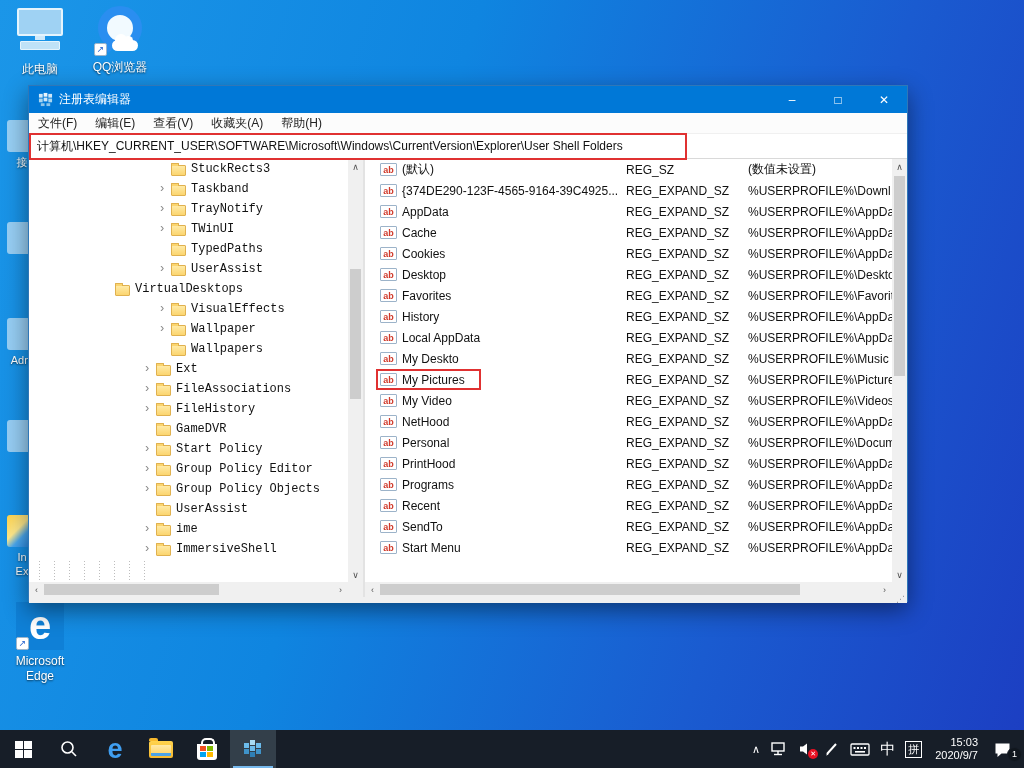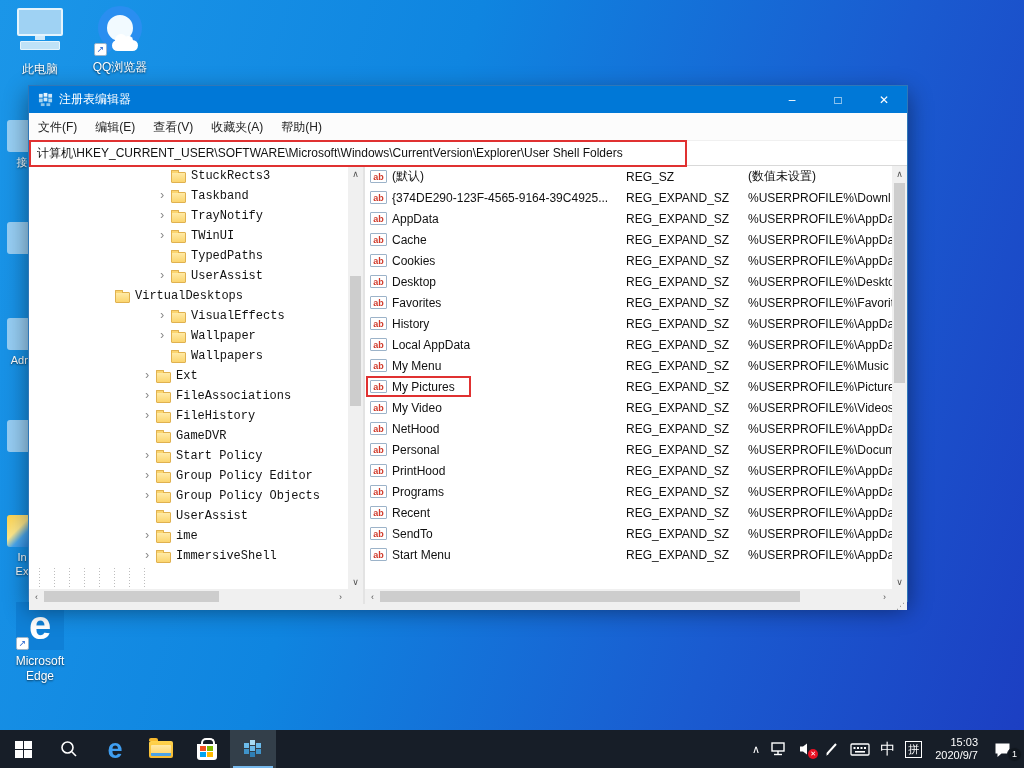--- a/index.html
+++ b/index.html
@@ -37,21 +37,21 @@
 
   
   .window { position:absolute; left:28px; top:85px; width:880px; height:517px; z-index:5;
     background:#fff; border:1px solid #2f77b8; box-shadow:0 8px 22px rgba(0,0,0,.45); }
   .titlebar { height:27px; background:#0078d7; display:flex; align-items:center; color:#fff; }
   .tb-icon { margin:0 6px 0 9px; width:15px; height:15px; }
   .tb-title { font-size:12px; flex:1; }
   .tb-btns { display:flex; height:27px; }
   .tb-btn { width:46px; height:27px; display:flex; align-items:center; justify-content:center;
     color:#fff; font-size:12px; background:transparent; border:0; cursor:default; }
-  .menubar { height:28px; background:#fcfcfc; display:flex; align-items:center; font-size:12px; color:#222;
+  .menubar { height:21px; background:#fcfcfc; display:flex; align-items:center; font-size:12px; color:#222;
     border-bottom:1px solid #f0f0f0; }
   .menu-item { padding:0 9px; line-height:20px; }
   .addresswrap { height:25px; position:relative; background:#fff; border-bottom:1px solid #d9d9d9; }
   .address { height:100%; font-size:12px; color:#111; line-height:24px; padding-left:8px; white-space:nowrap; overflow:hidden; }
   .annotate { position:absolute; border:2px solid #e03131; pointer-events:none; z-index:20; }
   .annot-address { left:0; top:-1px; width:658px; height:27px; }
 
   .main { position:relative; height:438px; display:flex; background:#fff; }
   .tree-pane { position:relative; width:334px; height:100%; overflow:hidden; }
   .pane-divider { width:2px; background:#e3e3e3; }
@@ -72,21 +72,21 @@
     background:#fbd56f; border:1px solid #e0b14f; border-bottom:0; border-radius:1px 1px 0 0; }
 
   
   .list-content { position:absolute; left:0; top:0; right:15px; bottom:15px; overflow:hidden; font-size:12px; }
   .list-header { display:flex; height:21px; align-items:center; color:#333; border-bottom:1px solid #e5e5e5; }
   .hcell { padding-left:8px; height:100%; line-height:20px; border-right:1px solid #e5e5e5; }
   .list-row { display:flex; height:21px; align-items:center; color:#111; }
   .col-name { width:253px; flex:0 0 253px; overflow:hidden; white-space:nowrap; }
   .col-type { width:122px; flex:0 0 122px; overflow:hidden; white-space:nowrap; padding-left:8px; }
   .col-data { flex:1; overflow:hidden; white-space:nowrap; padding-left:8px; }
-  .namecell { display:flex; align-items:center; padding-left:5px; overflow:hidden; white-space:nowrap; }
+  .namecell { display:flex; align-items:center; padding-left:15px; overflow:hidden; white-space:nowrap; }
   .ab-ico { width:17px; height:13px; flex:0 0 17px; border:1px solid #9cb3c9; background:#fff; color:#d03a2b;
     font-weight:bold; font-size:9px; display:inline-flex; align-items:center; justify-content:center;
     margin-right:5px; border-radius:1px; }
   .hl-red { display:inline-flex; align-items:center; border:2px solid #e03131; padding:0 14px 0 2px; margin-left:-4px; height:21px; }
 
   
   .vscroll { position:absolute; top:0; right:0; bottom:15px; width:15px; background:#f0f0f0; }
   .hscroll { position:absolute; left:0; right:15px; bottom:0; height:15px; background:#f0f0f0; display:flex; }
   .sb-btn { width:15px; height:15px; color:#505050; font-size:9px; display:flex; align-items:center; justify-content:center; flex:0 0 15px; }
   .vscroll .sb-btn { width:15px; }
@@ -468,21 +468,21 @@
                   <span>Local AppData</span>
                 </span>
               </div>
               <div class="col-type">REG_EXPAND_SZ</div>
               <div class="col-data">%USERPROFILE%\AppDa</div>
             </div>
             <div class="list-row">
               <div class="col-name namecell">
                 <span style="display: inline-flex; align-items: center;">
                   <span class="ab-ico">ab</span>
-                  <span>My Menu</span>
+                  <span>My Deskto</span>
                 </span>
               </div>
               <div class="col-type">REG_EXPAND_SZ</div>
               <div class="col-data">%USERPROFILE%\Music</div>
             </div>
             <div class="list-row">
               <div class="col-name namecell">
                 <span class="hl-red" style="display: inline-flex; align-items: center;">
                   <span class="ab-ico">ab</span>
                   <span>My Pictures</span>

